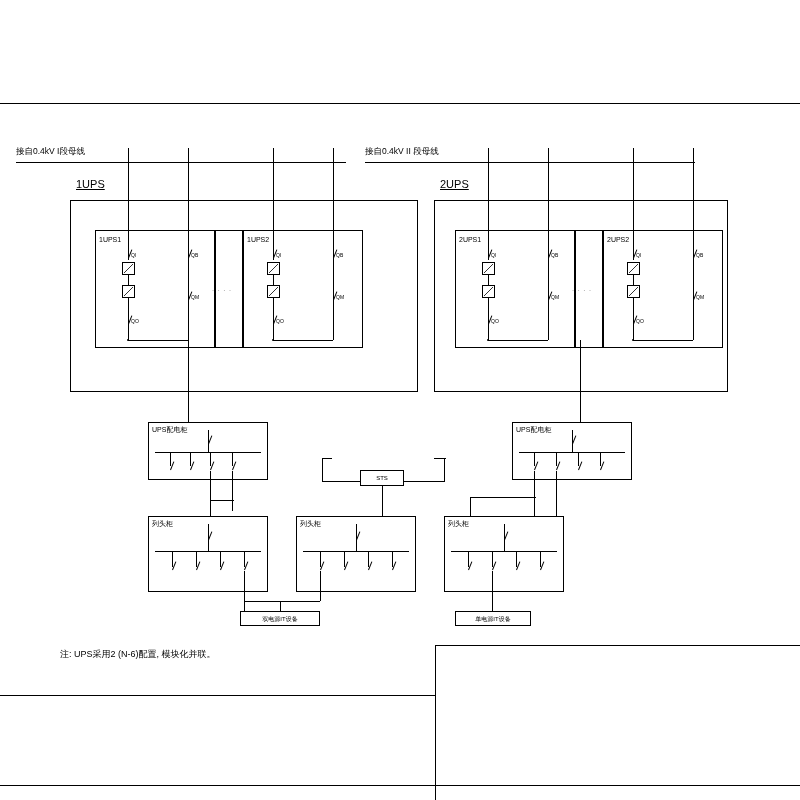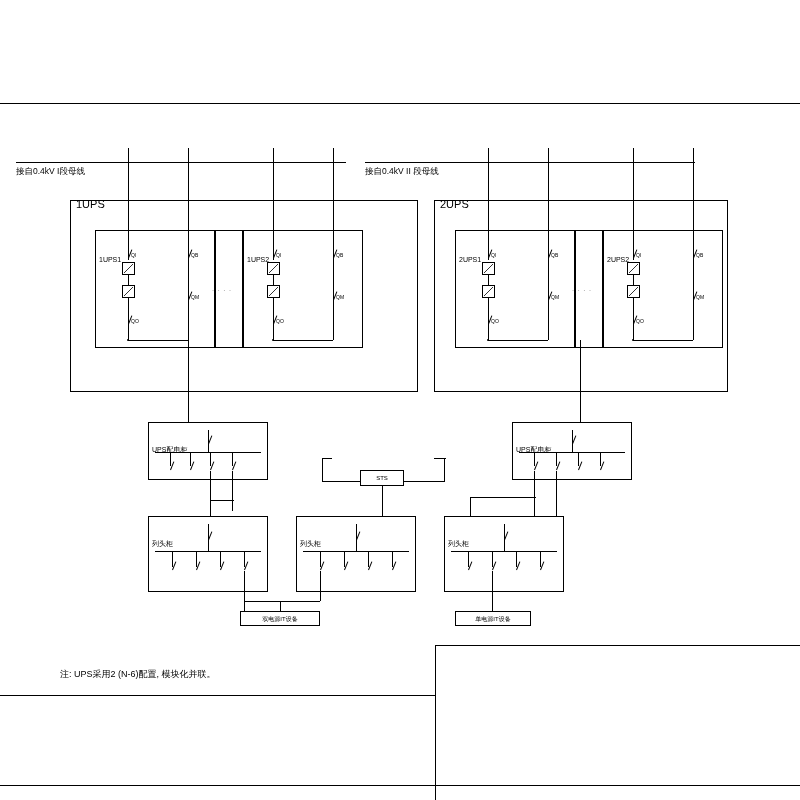--- a/index.html
+++ b/index.html
@@ -4,22 +4,22 @@
 <style>
   html,body{margin:0;padding:0;background:#ffffff;}
   body{width:800px;height:800px;font-family:"Liberation Sans","DejaVu Sans",sans-serif;color:#000;}
   #sheet{position:relative;width:800px;height:800px;overflow:hidden;background:#fff;}
 
   .ln{position:absolute;background:#000;}
   .h{height:1px;}
   .v{width:1px;}
 
   .box{position:absolute;border:1px solid #000;box-sizing:border-box;background:transparent;}
-  .lbl{position:absolute;font-size:7px;line-height:9px;white-space:nowrap;color:#000;margin-top:20px;}
-  .lbl.big{font-size:11px;}
+  .lbl{position:absolute;font-size:7px;line-height:9px;white-space:nowrap;color:#000;}
+  .lbl.big{font-size:11px;text-decoration:underline;}
   .lbl.mid{font-size:8.5px;}
   .lbl.note{font-size:9px;}
 
   .tagbox{position:absolute;border:1px solid #000;box-sizing:border-box;font-size:6px;
           line-height:1;display:flex;align-items:center;justify-content:center;white-space:nowrap;background:#fff;}
 
   .sq{position:absolute;border:1px solid #000;box-sizing:border-box;background:#fff;}
   .sq .sl{position:absolute;left:-1px;top:-1px;width:100%;height:100%;}
 
   .sw{position:absolute;}

